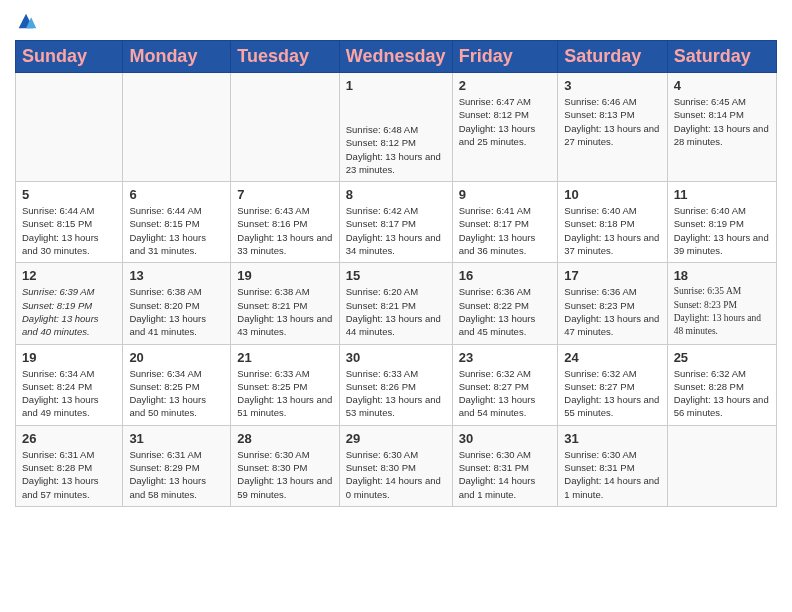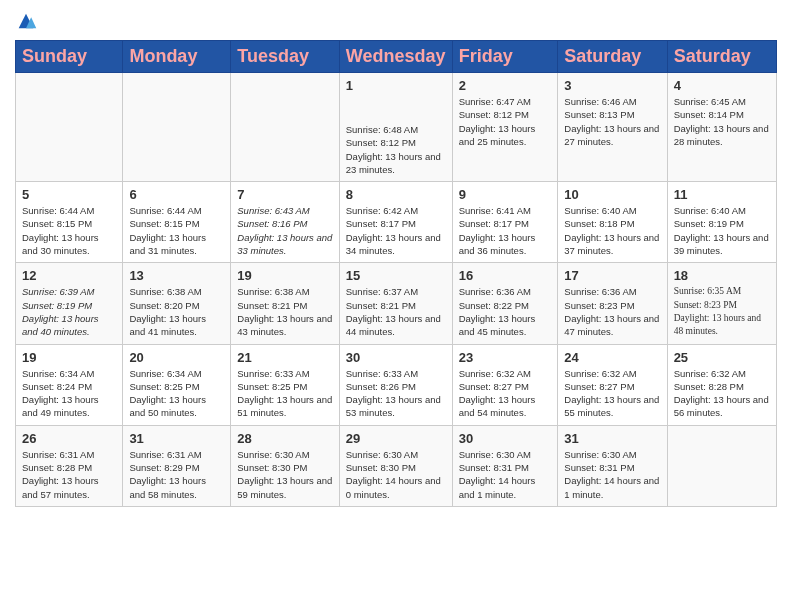--- a/index.html
+++ b/index.html
@@ -175,21 +175,21 @@
 Daylight: 13 hours and 30 minutes.</div>
           </td>
           <td>
             <span class="day-number">6</span>
             <div class="day-info" style="white-space: pre-line;">Sunrise: 6:44 AM
 Sunset: 8:15 PM
 Daylight: 13 hours and 31 minutes.</div>
           </td>
           <td>
             <span class="day-number">7</span>
-            <div class="day-info" style="white-space: pre-line; font-style: italic;">Sunrise: 6:43 AM
+            <div class="day-info" style="white-space: pre-line;">Sunrise: 6:43 AM
 Sunset: 8:16 PM
 Daylight: 13 hours and 33 minutes.</div>
           </td>
           <td>
             <span class="day-number">8</span>
             <div class="day-info" style="white-space: pre-line;">Sunrise: 6:42 AM
 Sunset: 8:17 PM
 Daylight: 13 hours and 34 minutes.</div>
           </td>
           <td>
@@ -225,21 +225,21 @@
 Daylight: 13 hours and 41 minutes.</div>
           </td>
           <td>
             <span class="day-number">19</span>
             <div class="day-info" style="white-space: pre-line;">Sunrise: 6:38 AM
 Sunset: 8:21 PM
 Daylight: 13 hours and 43 minutes.</div>
           </td>
           <td>
             <span class="day-number">15</span>
-            <div class="day-info" style="white-space: pre-line;">Sunrise: 6:37 AM
+            <div class="day-info" style="white-space: pre-line;">Sunrise: 6:20 AM
 Sunset: 8:21 PM
 Daylight: 13 hours and 44 minutes.</div>
           </td>
           <td>
             <span class="day-number">16</span>
             <div class="day-info" style="white-space: pre-line;">Sunrise: 6:36 AM
 Sunset: 8:22 PM
 Daylight: 13 hours and 45 minutes.</div>
           </td>
           <td>

